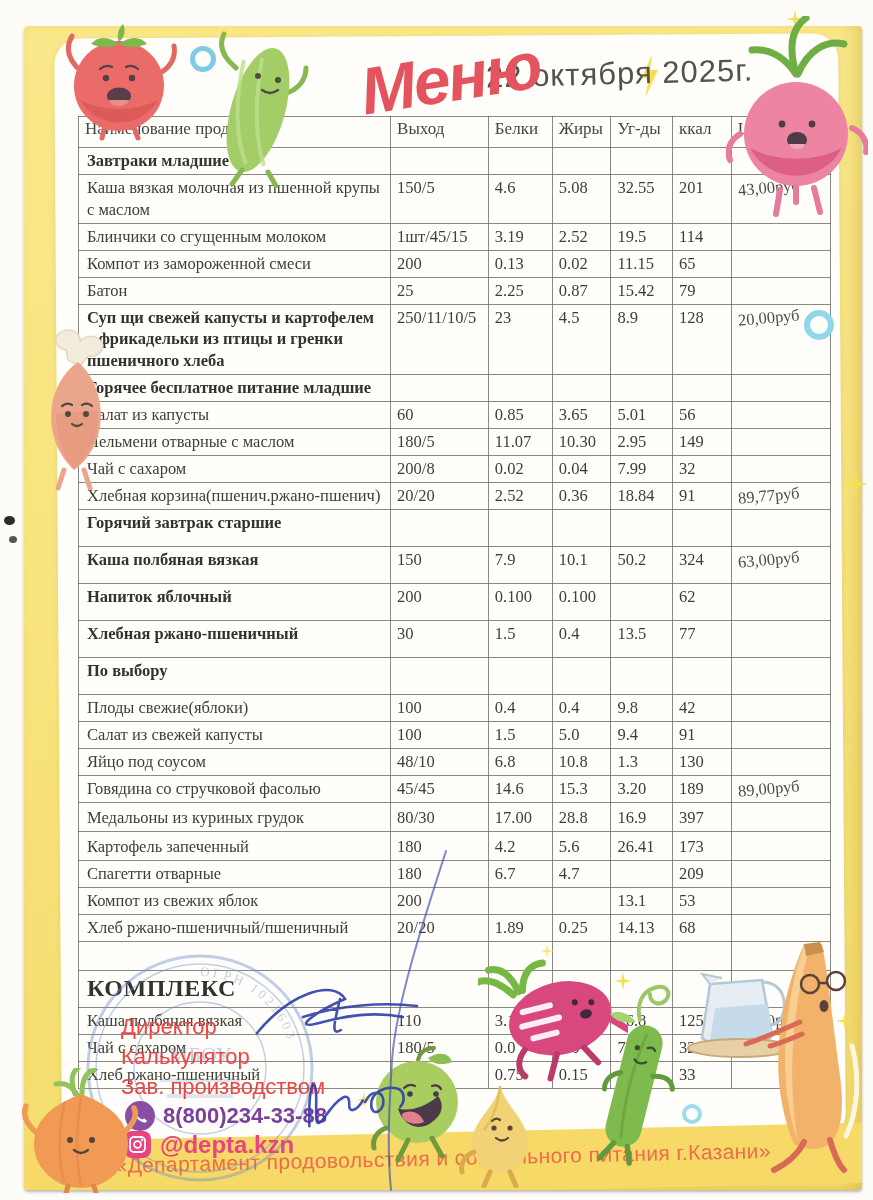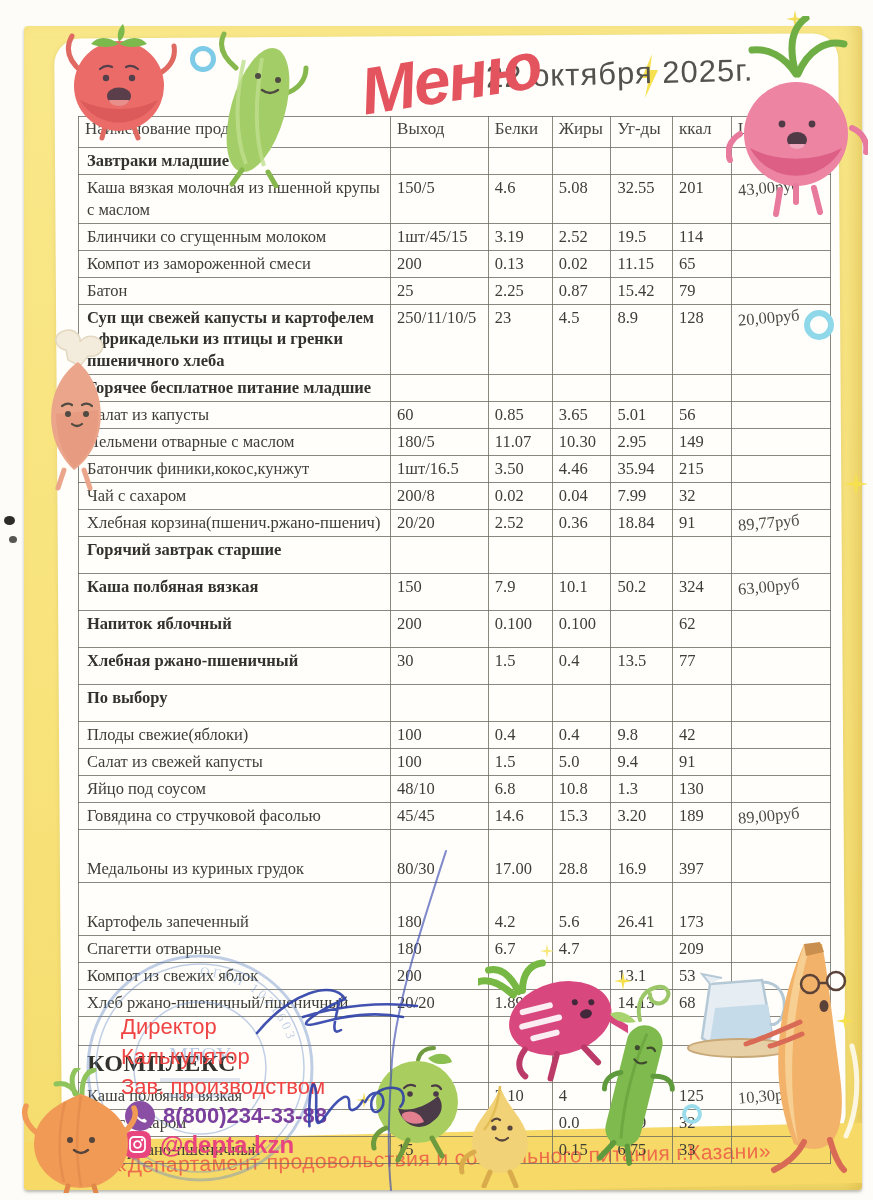--- a/index.html
+++ b/index.html
@@ -28,21 +28,21 @@
   #menu-table{position:absolute;left:78px;top:116px;width:753px;border-collapse:collapse;
     font-family:"Liberation Serif",serif;color:#3b3b34;z-index:4;}
   #menu-table th,#menu-table td{border:1px solid rgba(108,108,96,.8);padding:2px 6px;
     vertical-align:top;text-align:left;font-weight:normal;}
   #menu-table th{font-size:17px;height:26px;color:#45453e;}
   #menu-table td{font-size:16.5px;line-height:1.32;height:22px;color:#3e3e37;}
   #menu-table td.name{padding-left:8px;}
   #menu-table td.b{font-weight:bold;color:#33332d;}
   #menu-table td.big{font-size:24px;letter-spacing:.5px;}
   #menu-table tr.tall td{height:32px;}
-  #menu-table tr.gap td{padding-top:28px;}
+  #menu-table tr.gap td{padding-top:4px;}
   #menu-table tr.spacer td{height:24px;border-top:1px solid rgba(108,108,96,.8);}
   #menu-table .u{border-bottom:1.5px solid #3e3e37;}
   #menu-table .price{display:inline-block;transform:rotate(-5deg);color:#4a4a42;white-space:nowrap;}
   
   .sig-label{position:absolute;left:121px;color:#ef4444;font-size:22px;z-index:7;}
   #contact-phone-text{position:absolute;left:163px;top:1103px;color:#7b3f9d;font-weight:bold;
     font-size:22px;z-index:7;}
   #contact-insta-text{position:absolute;left:160px;top:1131px;color:#e8457e;font-weight:bold;
     font-size:24px;z-index:7;}
   .icon-badge{position:absolute;z-index:7;display:flex;align-items:center;justify-content:center;}
@@ -178,29 +178,20 @@
       <tr>
         <td class="name">Пельмени  отварные с маслом</td>
         <td>180/5</td>
         <td>11.07</td>
         <td>10.30</td>
         <td>2.95</td>
         <td>149</td>
         <td></td>
       </tr>
       <tr>
-        <td class="name">Батончик финики,кокос,кунжут</td>
-        <td>1шт/16.5</td>
-        <td>3.50</td>
-        <td>4.46</td>
-        <td>35.94</td>
-        <td>215</td>
-        <td></td>
-      </tr>
-      <tr>
         <td class="name">Чай с сахаром</td>
         <td>200/8</td>
         <td>0.02</td>
         <td>0.04</td>
         <td>7.99</td>
         <td>32</td>
         <td></td>
       </tr>
       <tr>
         <td class="name">Хлебная корзина(пшенич.ржано-пшенич)</td>

